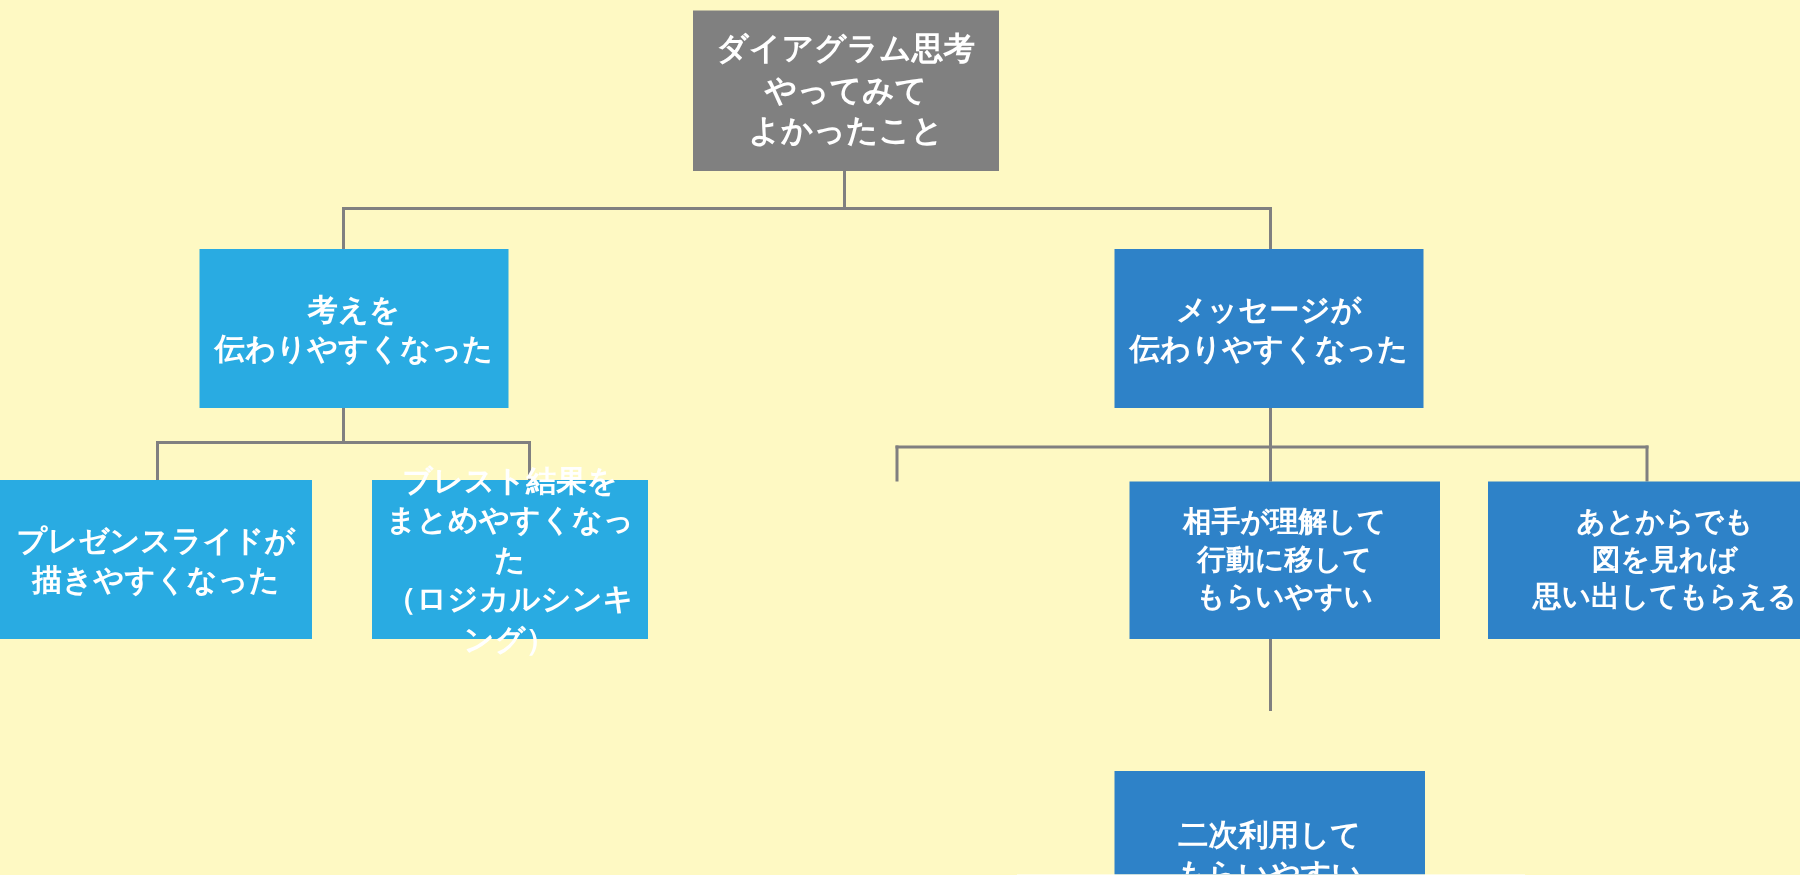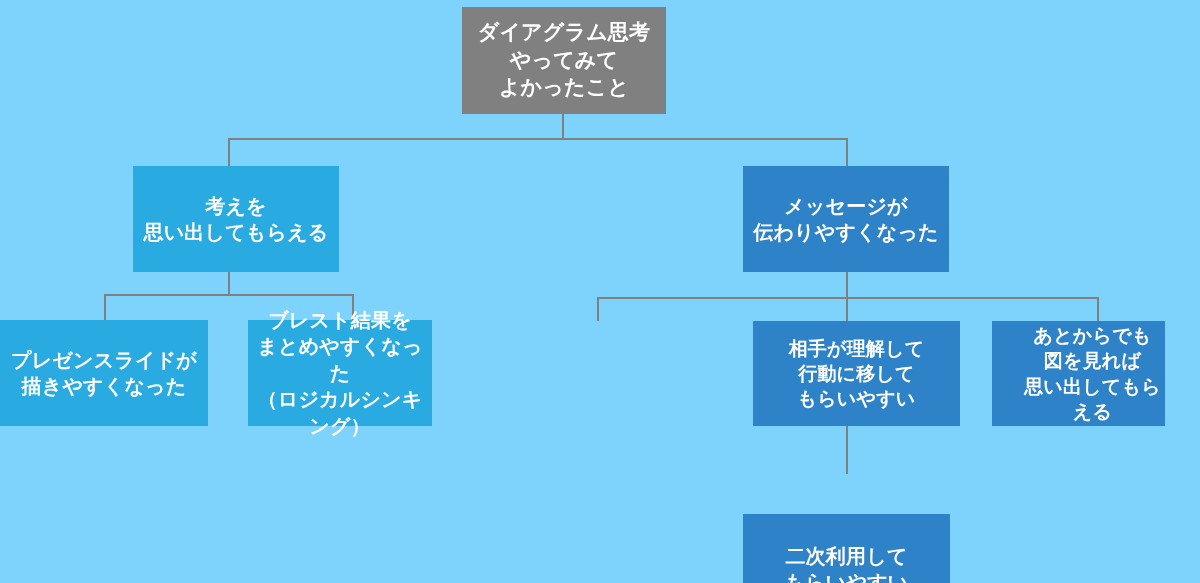--- a/index.html
+++ b/index.html
@@ -7,21 +7,21 @@
     padding: 0;
     background: #ffffff;
   }
   body {
     font-family: "DejaVu Sans", "Liberation Sans", sans-serif;
   }
   #canvas {
     position: relative;
     width: 1200px;
     height: 583px;
-    background: #7dd3fc;
+    background: #fef9c3;
     overflow: hidden;
   }
   .node {
     position: absolute;
     box-sizing: border-box;
     display: flex;
     align-items: center;
     justify-content: center;
     text-align: center;
     color: #ffffff;
@@ -85,37 +85,37 @@
   <div class="conn conn-v" style="left:846px; top:297px; height:24px;"></div>
   <div class="conn conn-v" style="left:1097px; top:297px; height:24px;"></div>
 
   <div class="conn conn-v" style="left:846px; top:424px; height:50px;"></div>
 
   <div class="node node-root" style="left:462px; top:7px; width:204px; height:107px;">ダイアグラム思考
 やってみて
 よかったこと</div>
 
   <div class="node node-l1-light" style="left:133px; top:166px; width:206px; height:106px;">考えを
-思い出してもらえる</div>
+伝わりやすくなった</div>
 
   <div class="node node-l2-light" style="left:0px; top:320px; width:208px; height:106px;">プレゼンスライドが
 描きやすくなった</div>
 
   <div class="node node-l1-dark" style="left:743px; top:166px; width:206px; height:106px;">メッセージが
 伝わりやすくなった</div>
 
   <div class="node node-l2-light" style="left:248px; top:320px; width:184px; height:106px;">ブレスト結果を
 まとめやすくなった
 （ロジカルシンキング）</div>
 
 
   <div class="node node-l2-dark" style="left:753px; top:321px; width:207px; height:105px;">相手が理解して
 行動に移して
 もらいやすい</div>
 
-  <div class="node node-l2-dark" style="left:992px; top:321px; width:173px; height:105px;padding-left:28px;">あとからでも
+  <div class="node node-l2-dark" style="left:992px; top:321px; width:208px; height:105px;padding-left:28px;">あとからでも
 図を見れば
 思い出してもらえる</div>
 
   <div class="node node-l3-dark" style="left:743px; top:473px; width:207px; height:110px;">二次利用して
 もらいやすい</div>
 
 </div>
 
 </body></html>

